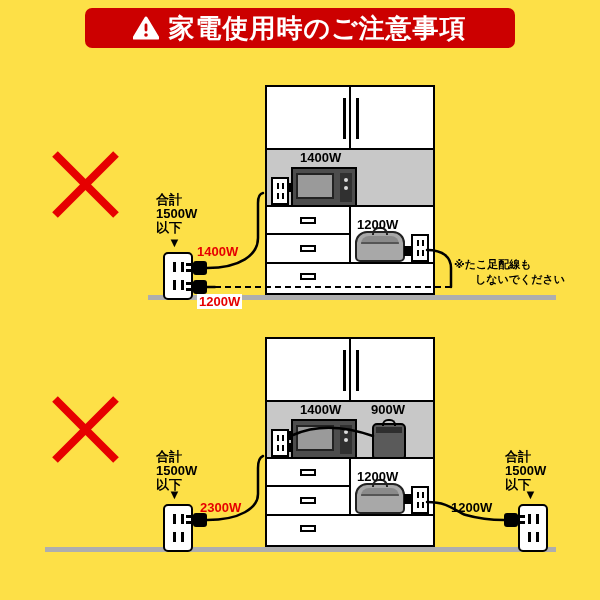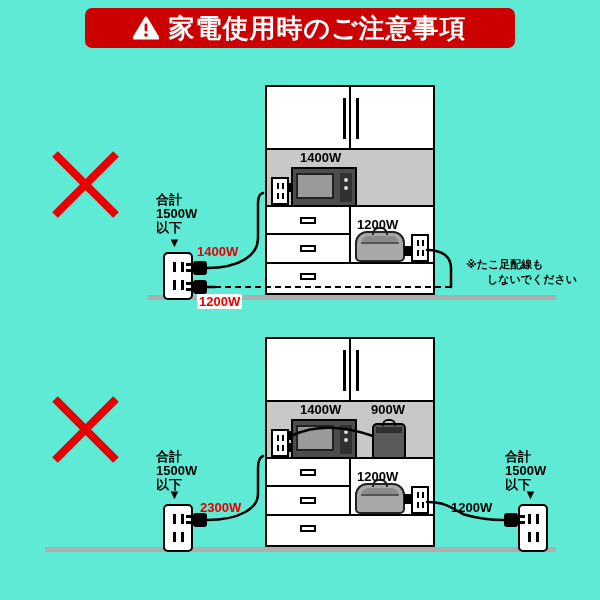--- a/index.html
+++ b/index.html
@@ -1,18 +1,18 @@
 <!DOCTYPE html>
 <html style="--banner-bg: #cc0000; --accent-red: #e60000; --shelf-gray: #c8c8c8; --ground-gray: #aeaeae;"><head>
 <meta charset="utf-8">
 <style>
   * { margin:0; padding:0; box-sizing:border-box; }
   html,body { background:#fff; }
   body { font-family:"Liberation Sans","DejaVu Sans",sans-serif; }
-  .page { position:relative; width:600px; height:600px; background:#5eead4; overflow:hidden; }
+  .page { position:relative; width:600px; height:600px; background:#fde047; overflow:hidden; }
   .abs { position:absolute; }
 
   
   .banner { left:85px; top:8px; width:430px; height:40px; background:var(--banner-bg,#cc0000);
             border-radius:7px; display:flex; align-items:center; justify-content:center; gap:9px; }
   .banner-title { color:#fff; font-size:26px; font-weight:bold; letter-spacing:1px; white-space:nowrap; }
 
   
   .total-label { font-size:13px; font-weight:bold; line-height:14px; color:#000; }
   .down-arrow { font-size:13px; color:#000; line-height:13px; }
@@ -145,21 +145,21 @@
         </div>
       <div class="mini-slot-row">
           <span class="mini-slot"></span>
           <span class="mini-slot"></span>
         </div>
     </div>
     <div class="abs cab-hline" style="left:0;top:175px;width:166px;"></div>
     <div class="abs drawer-handle" style="left:33px;top:186px;"></div>
   </div>
 
-  <div class="abs note label" style="left:454px;top:257px;margin-left:12px;">
+  <div class="abs note label" style="left:454px;top:257px;">
     <span>※たこ足配線も</span>
     <span class="l2">しないでください</span>
   </div>
 
   <div class="abs ground" style="left:45px;top:547px;width:511px;"></div>
 
   <div class="abs total-label label" style="left:156px;top:450px;">
     <div>合計</div>
     <div>1500W</div>
     <div>以下</div>

